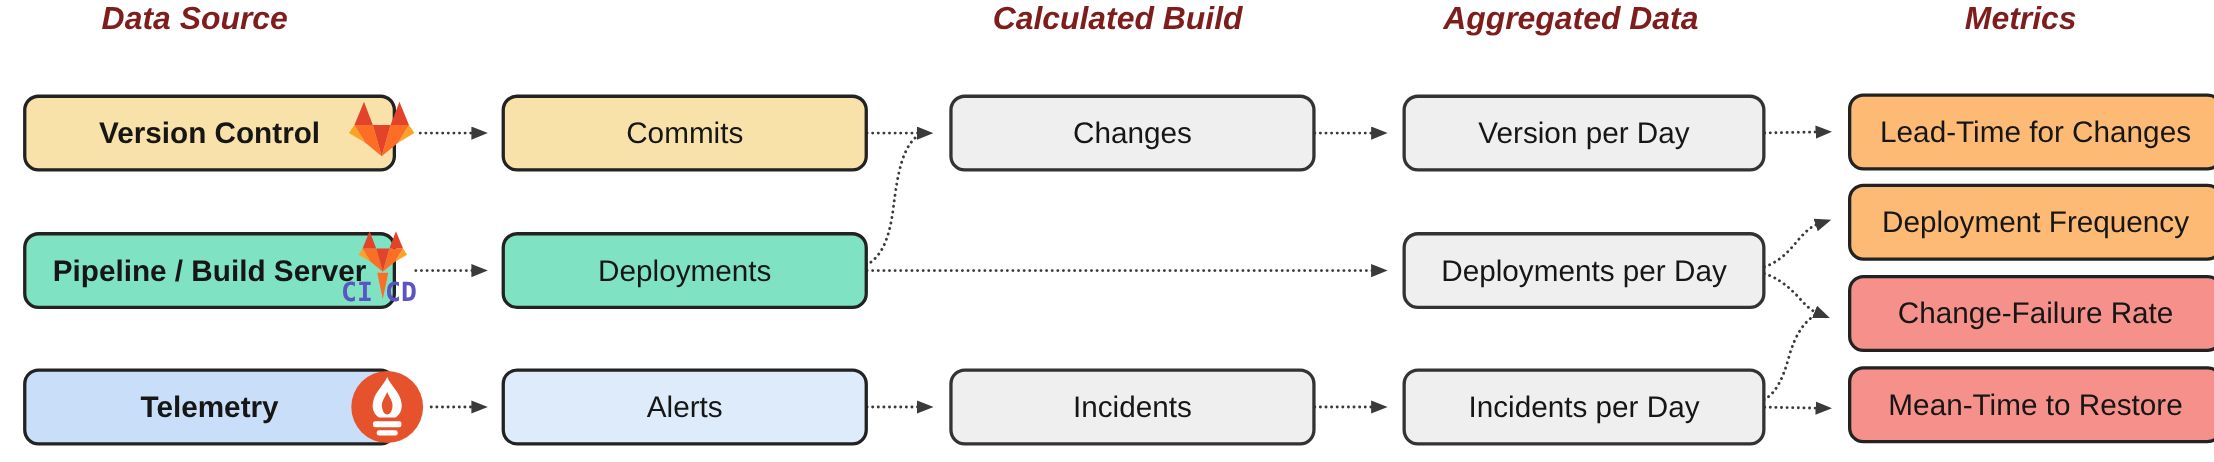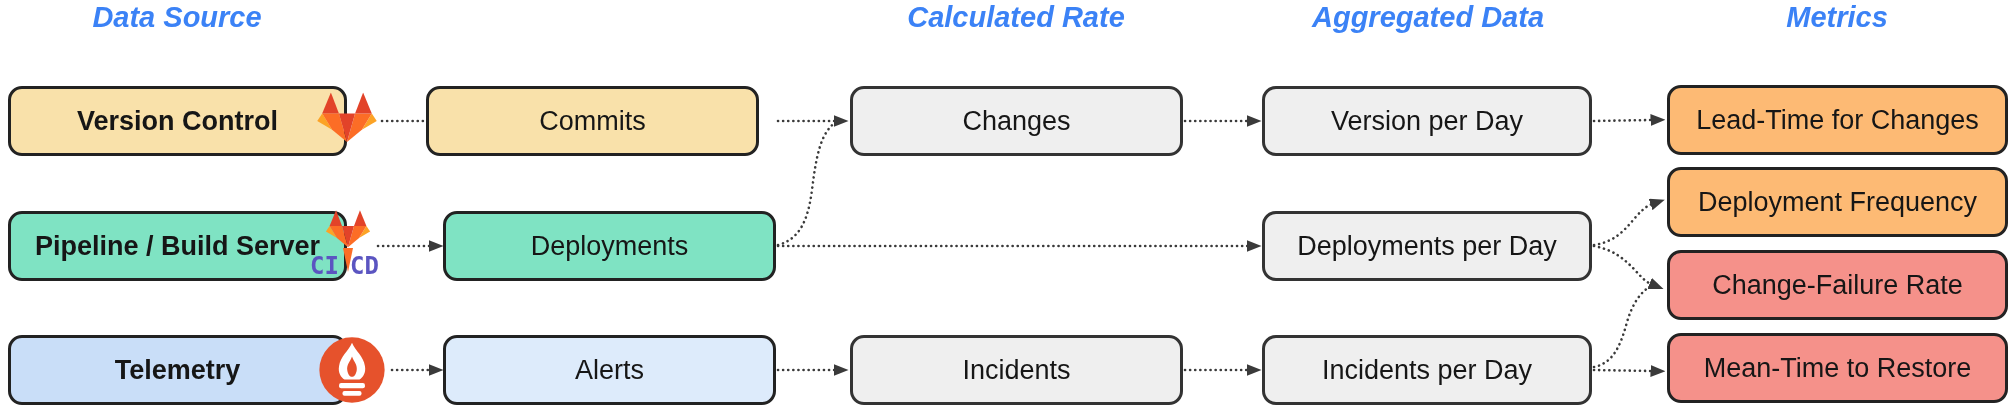--- a/index.html
+++ b/index.html
@@ -2,27 +2,27 @@
 <html><head>
 <meta charset="utf-8">
 <style>
   html,body{margin:0;padding:0;background:#ffffff;}
   .canvas{
     position:relative;width:2013px;height:420px;background:#ffffff;
     font-family:"Liberation Sans",sans-serif;overflow:hidden;
   }
   .hdr{
     position:absolute;top:1px;transform:translateX(-50%);
-    font-size:29px;font-weight:bold;font-style:italic;color:#3b82f6;white-space:nowrap;
+    font-size:29px;font-weight:bold;font-style:italic;color:#7f1d1d;white-space:nowrap;
   }
   .node{
     position:absolute;height:70px;box-sizing:border-box;
     border:3px solid #222;border-radius:14px;
     display:flex;align-items:center;justify-content:center;
-    font-size:27px;color:#161616;white-space:nowrap;
+    font-size:27px;color:#161616;white-space:nowrap;margin-left:13px;
   }
   .bold{font-weight:bold}
   .italic{}
   .tan{background:#F9E1AA}
   .green{background:#7FE3C3}
   .blue{background:#C9DEF8}
   .lblue{background:#DDEBFB}
   .gray{background:#EFEFEF;border-color:#333}
   .cream{background:#fdba74}
   .salmon{background:#F5918A}
@@ -62,29 +62,29 @@
       <path d="M 1185 370 L 1248 370" marker-end="url(#arrow)"></path>
       <path d="M 1594 121 L 1652 120" marker-end="url(#arrow)"></path>
       <path d="M 1594 245 C 1614 242 1624 231 1634 219 C 1640 212 1646 206 1652 204" marker-end="url(#arrow)"></path>
       <path d="M 1594 246 C 1614 250 1624 259 1634 269 C 1641 277 1646 282 1651 284" marker-end="url(#arrow)"></path>
       <path d="M 1594 367 C 1614 363 1621 344 1627 322 C 1632 305 1640 292 1651 286"></path>
       <path d="M 1594 370 L 1652 371" marker-end="url(#arrow)"></path>
     </g>
   </svg>
 
   <div class="hdr" style="left:177px">Data Source</div>
-  <div class="hdr" style="left:1016px">Calculated Rate</div>
+  <div class="hdr" style="left:1016px">Calculated Build</div>
   <div class="hdr" style="left:1428px">Aggregated Data</div>
   <div class="hdr" style="left:1837px">Metrics</div>
 
   <div class="node tan bold" style="left:8px;top:86px;width:339px">Version Control</div>
   <div class="node green bold" style="left:8px;top:211px;width:339px">Pipeline / Build Server</div>
   <div class="node blue bold" style="left:8px;top:335px;width:339px">Telemetry</div>
 
-  <div class="node tan" style="left:426px;top:86px;width:333px">Commits</div>
+  <div class="node tan" style="left:443px;top:86px;width:333px">Commits</div>
   <div class="node lblue" style="left:443px;top:335px;width:333px">Alerts</div>
   <div class="node green" style="left:443px;top:211px;width:333px">Deployments</div>
 
   <div class="node gray italic" style="left:850px;top:86px;width:333px">Changes</div>
   <div class="node gray italic" style="left:850px;top:335px;width:333px">Incidents</div>
 
   <div class="node gray italic" style="left:1262px;top:86px;width:330px">Version per Day</div>
   <div class="node gray italic" style="left:1262px;top:211px;width:330px">Deployments per Day</div>
   <div class="node gray italic" style="left:1262px;top:335px;width:330px">Incidents per Day</div>
 

